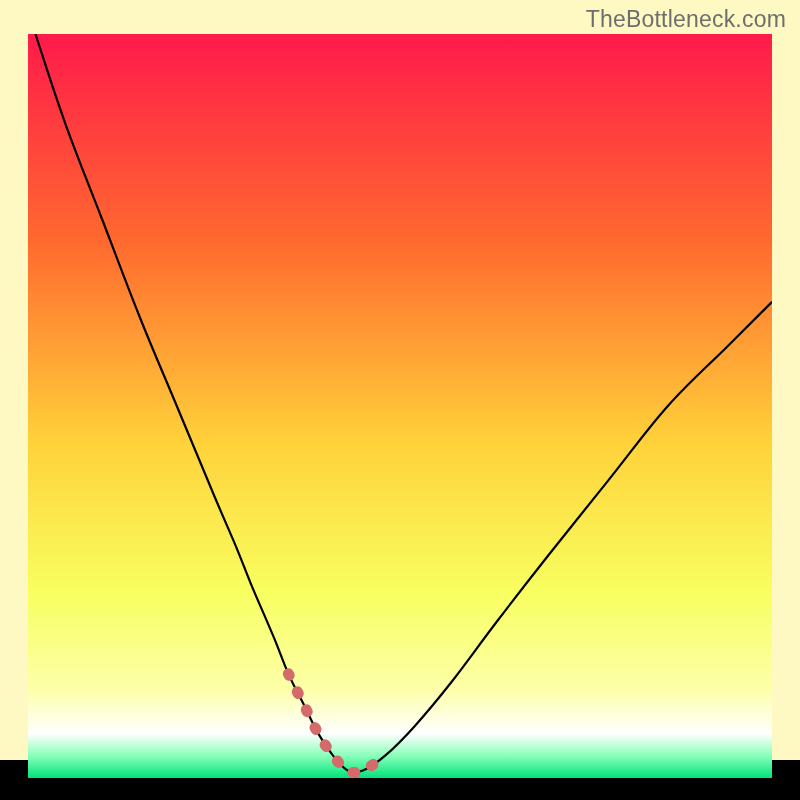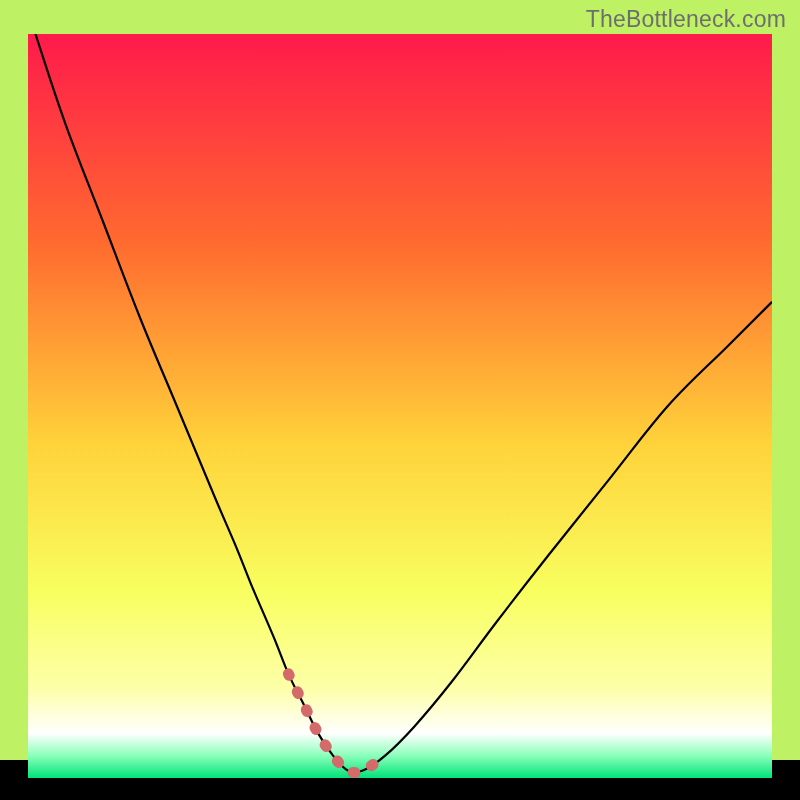--- a/index.html
+++ b/index.html
@@ -8,21 +8,21 @@
     width: 800px;
     height: 800px;
     background: #000;
     overflow: hidden;
     font-family: Arial, Helvetica, sans-serif;
   }
   .frame {
     position: relative;
     width: 800px;
     height: 760px;
-    background: #bef264;
+    background: #fef9c3;
   }
   .watermark {
     position: absolute;
     top: 6px;
     right: 14px;
     color: #6e6e6e;
     font-size: 23px;
     font-weight: 500;
     letter-spacing: 0.2px;
     font-family: Arial, Helvetica, sans-serif;

